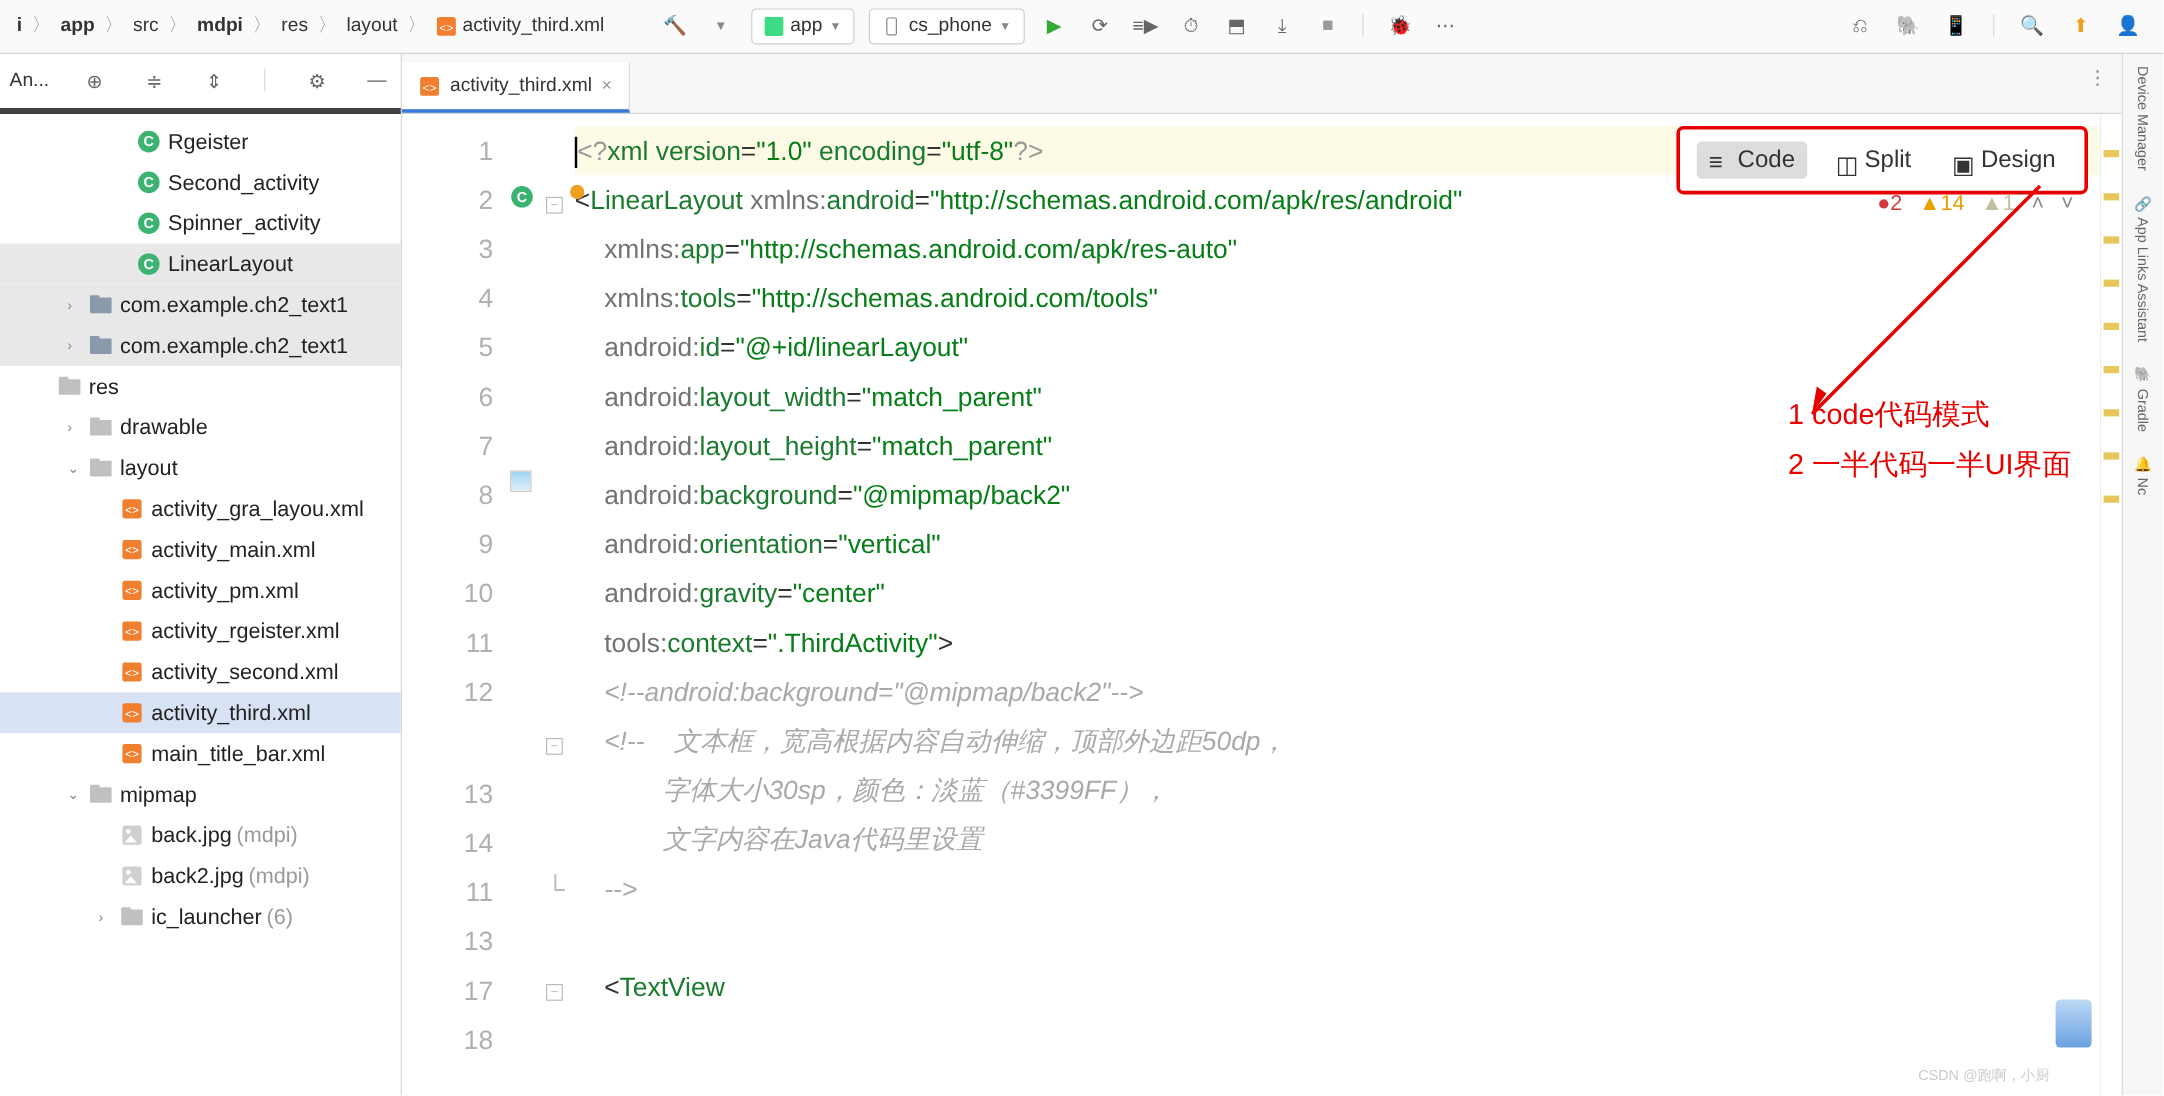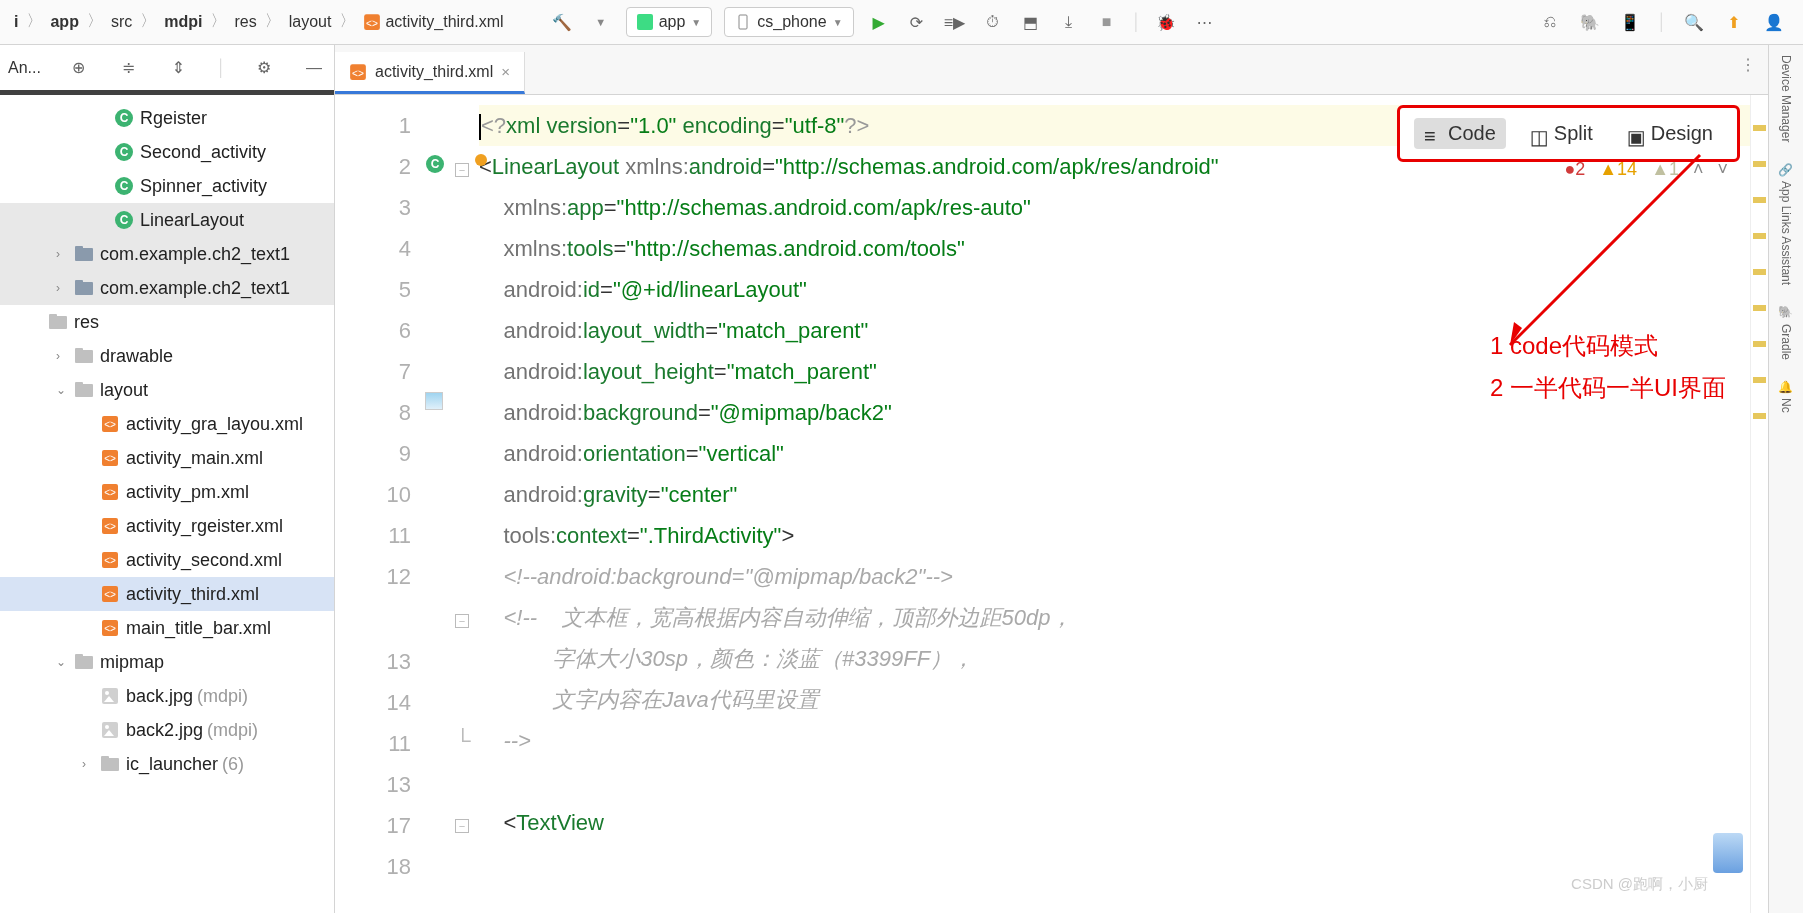--- a/index.html
+++ b/index.html
@@ -434,21 +434,21 @@
 
     <div class="annot" style="top:280px;left:1155px">
       <svg width="220" height="210" style="top:-175px;left:0">
           <line x1="210" y1="5" x2="20" y2="195" stroke="#e80000" stroke-width="3"></line>
           <polygon points="20,195 32,178 24,172" fill="#e80000"></polygon>
         </svg>
       <div>1 code代码模式</div>
       <div>2 一半代码一半UI界面</div>
     </div>
 
-    <div style="position:absolute;bottom:19px;right:60px;color:#ccc;font-size:15px">CSDN @跑啊，小厨</div>
+    <div style="position:absolute;bottom:8px;right:60px;color:#ccc;font-size:12px">CSDN @跑啊，小厨</div>
     <div style="position:absolute;bottom:40px;right:25px;width:30px;height:40px;background:linear-gradient(#bcd9f5,#6aa0e0);border-radius:4px"></div>
   </div>
 
   <div class="right-rail">
     <div class="rail-item">
         <span>Device Manager</span>
       </div>
     <div class="rail-item">
         <span>🔗</span>
         <span>App Links Assistant</span>

